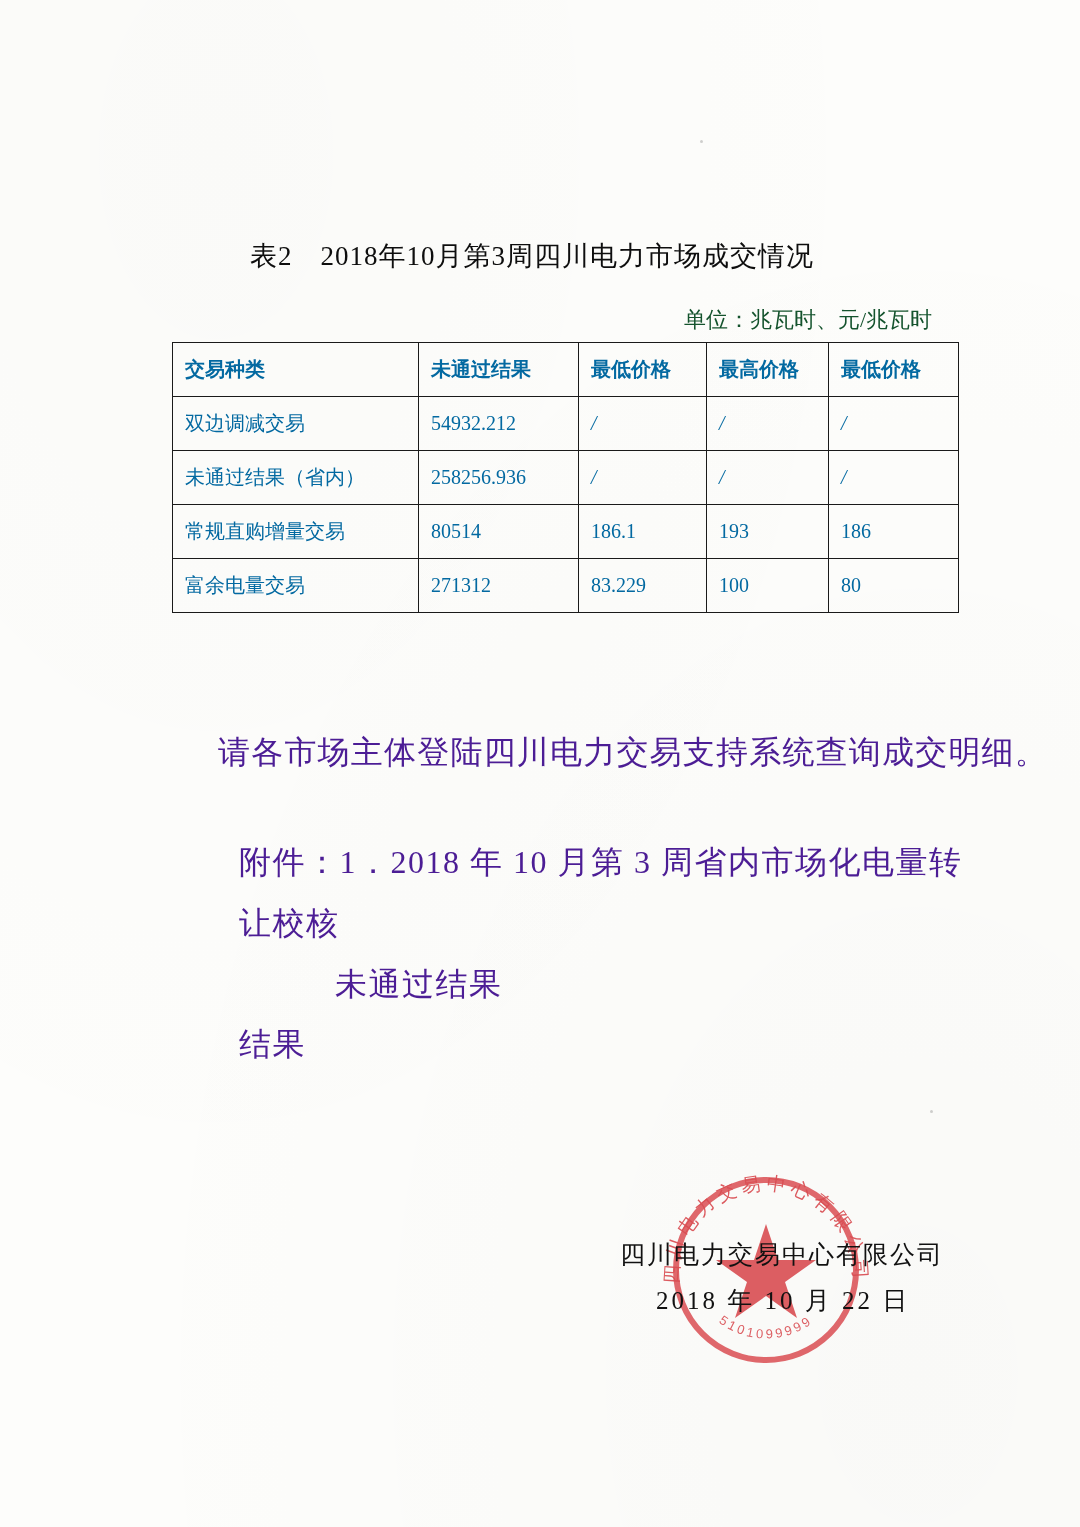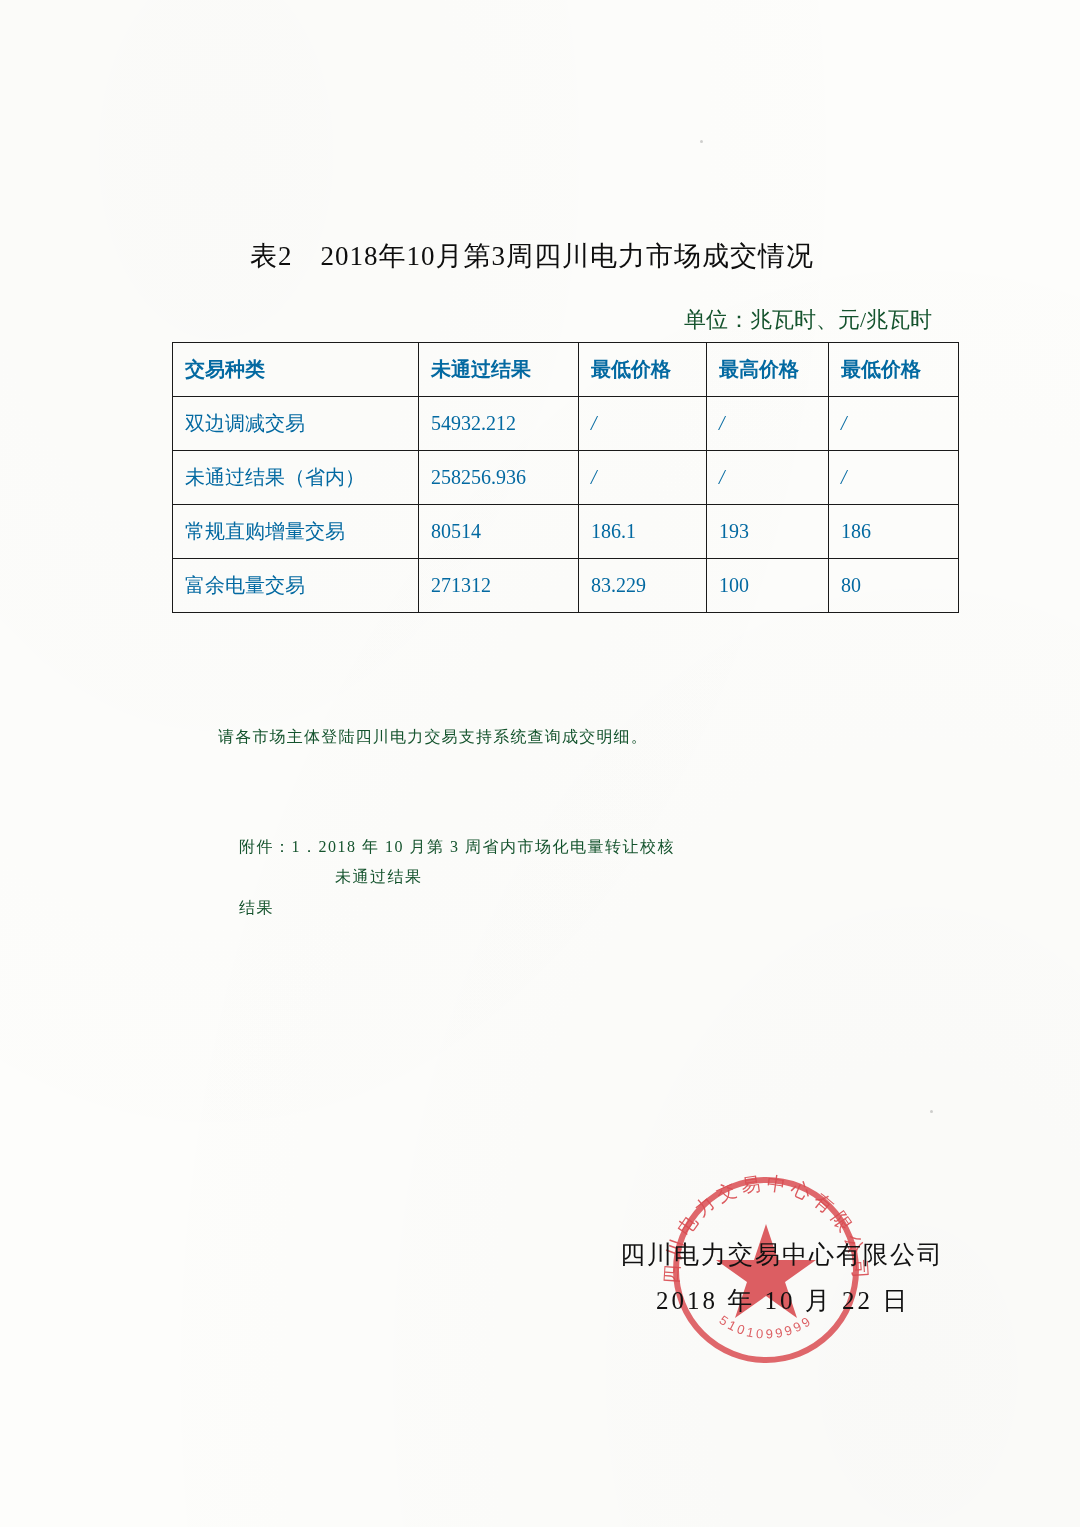--- a/index.html
+++ b/index.html
@@ -73,23 +73,23 @@
   table.market-table col.c1 { width: 160px; }
   table.market-table col.c2 { width: 128px; }
   table.market-table col.c3 { width: 122px; }
   table.market-table col.c4 { width: 130px; }
   .slash {
     font-family: "Liberation Serif", serif;
     font-style: italic;
   }
   .para {
     position: absolute;
-    font-size: 16px;
+    font-size: 32px;
     line-height: 1.9;
-    color: #14532d;
+    color: #4c1d95;
   }
   .p-query {
     left: 218px;
     top: 722px;
     letter-spacing: 1.2px;
   }
   .p-attach {
     left: 212px;
     top: 832px;
     width: 740px;

